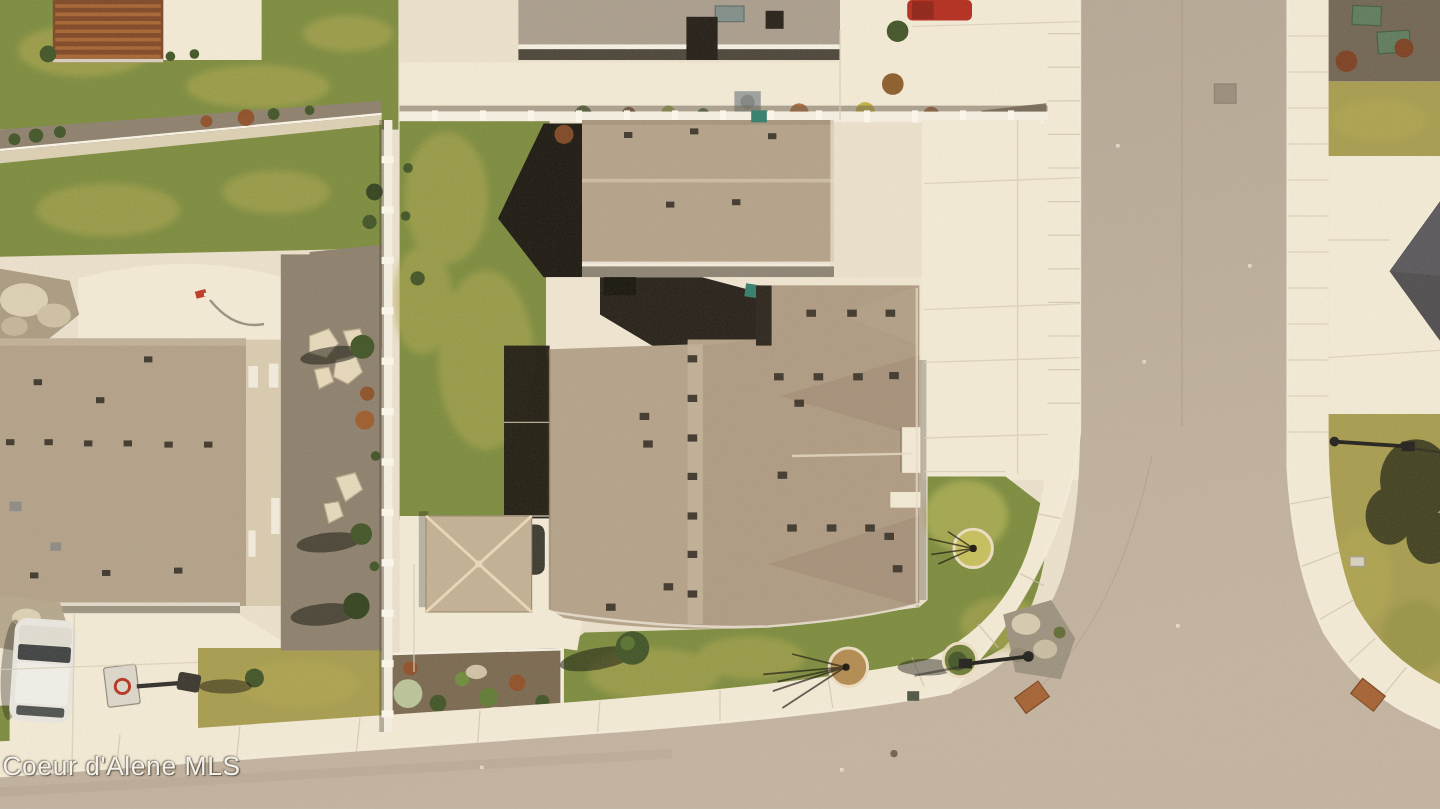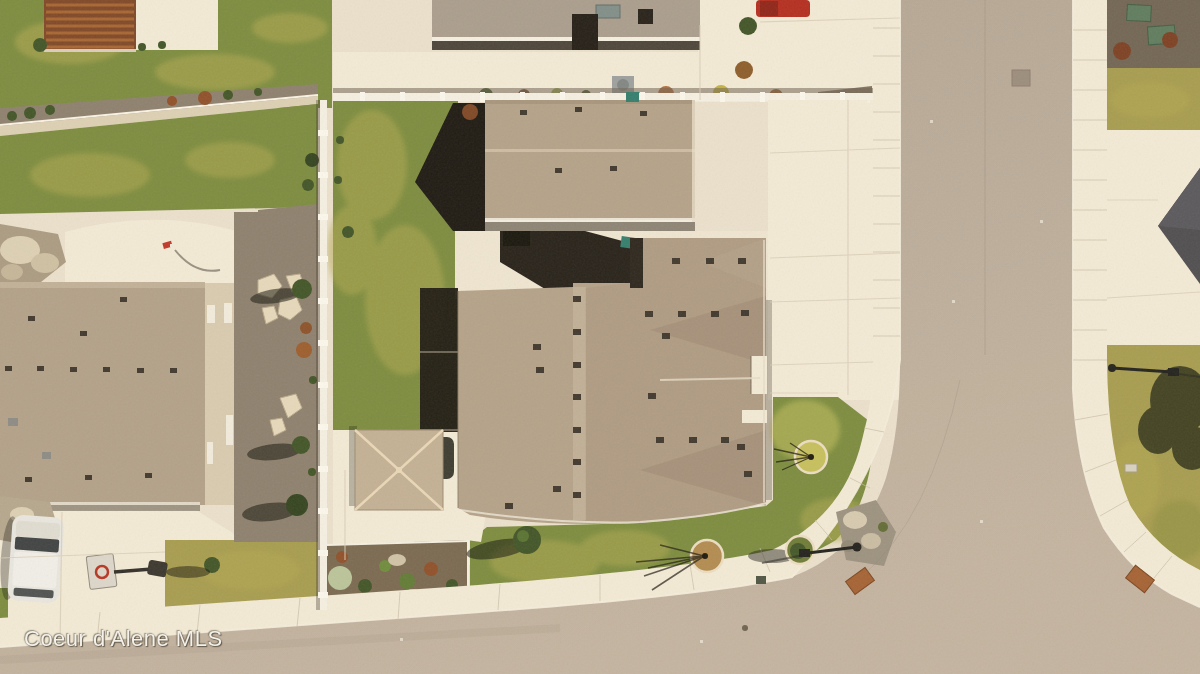--- a/index.html
+++ b/index.html
@@ -20,21 +20,21 @@
   .roofC {fill:var(--roof_charcoal)}
   .shad  {fill:var(--shadow_dark)}
   .fence {fill:var(--fence_white)}
   .stone {fill:var(--stone_light)}
   .folD  {fill:var(--foliage_dark)}
   .folR  {fill:var(--foliage_rust)}
   .vent  {fill:#3b342b}
   .seam  {stroke:#d9cfb9;stroke-width:1.2;opacity:.8}
   .seamD {stroke:#c9bfa7;stroke-width:1;opacity:.7}
   .watermark{
-    position:absolute;left:24px;top:626px;
+    position:absolute;left:2px;top:626px;
     font-size:22px;letter-spacing:.5px;font-weight:400;
     color:#f3f1ea;
     text-shadow:1px 1px 1px rgba(74,66,52,.75),-1px -1px 1px rgba(74,66,52,.45),
                 0 0 2px rgba(74,66,52,.5);
     user-select:none;white-space:nowrap;
   }
 </style>
 </head>
 <body>
 

